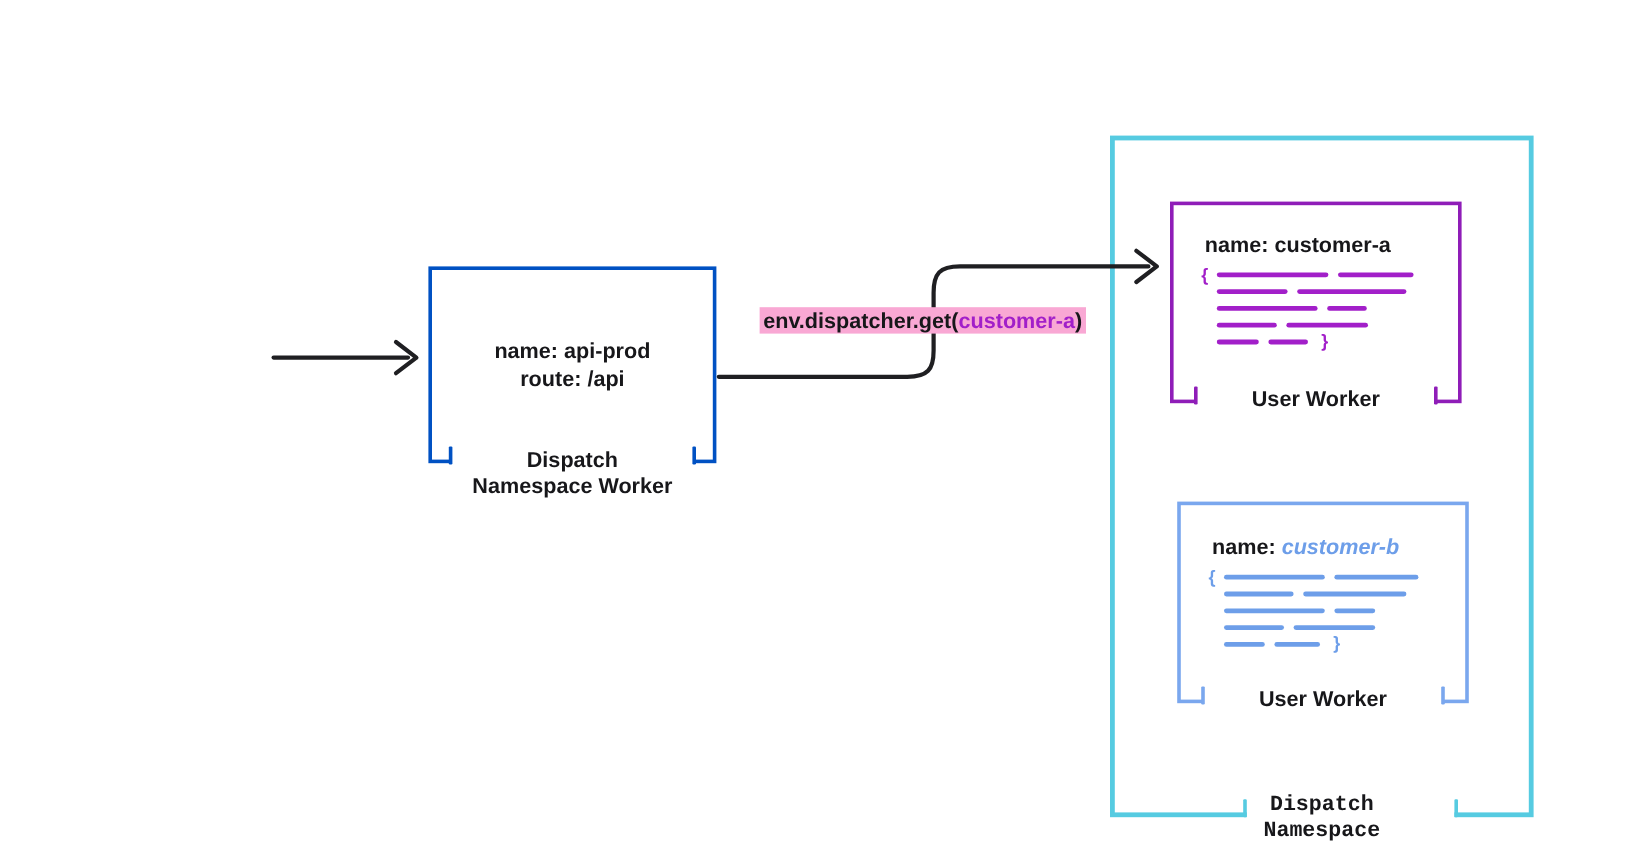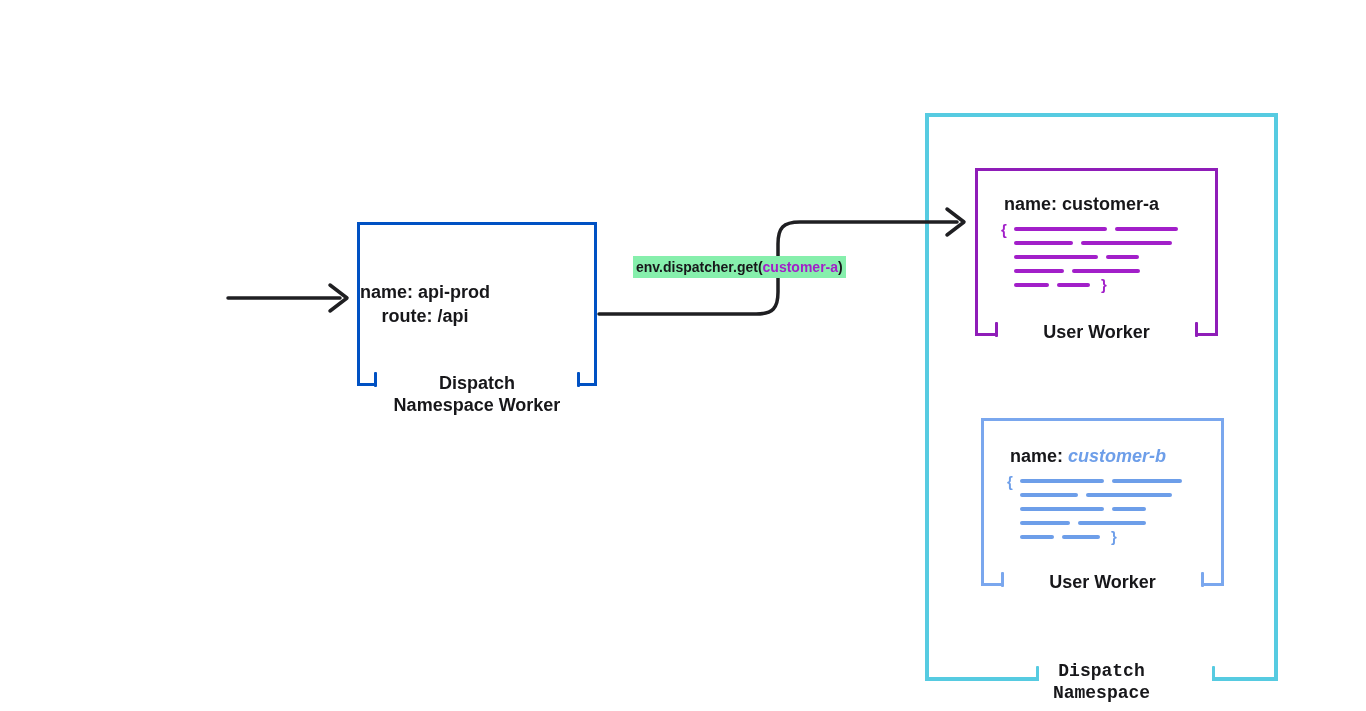--- a/index.html
+++ b/index.html
@@ -30,21 +30,21 @@
   .tick { position:absolute; bottom:-4px; width:3px; height:15px; z-index:2; border-radius:1px; }
   .box-label {
     position:absolute; left:50%; top:100%; transform:translateX(-50%);
     text-align:center; font-size:18px; line-height:22px; white-space:nowrap; z-index:3;
   }
 
   
   .blue-box {
     left:357px; top:222px; width:240px; height:164px;
     border-width:3px; border-color: var(--blue, #0051c3);
-    display:flex; align-items:center; justify-content:flex-start;
+    display:flex; align-items:center; justify-content:center;
   }
   .blue-box .box-center { text-align:center; font-size:18px; line-height:24px; }
   .blue-box .gap-patch { left:16px; right:16px; }
   .blue-box .tick { background: var(--blue, #0051c3); }
   .blue-box .tick-left { left:14px; }
   .blue-box .tick-right { right:14px; }
   .blue-box .box-label { margin-top:-11px; }
 
   
   .namespace-box {
@@ -80,22 +80,22 @@
   .code-purple .bar { background: var(--purple_text, #a21fc9); }
   .code-purple .brace { color: var(--purple_text, #a21fc9); }
   .code-blue .bar { background: var(--light_blue_text, #6d9ee9); }
   .code-blue .brace { color: var(--light_blue_text, #6d9ee9); }
   .brace { font-size:15px; line-height:1; font-weight:700; }
   .brace-open { position:absolute; left:-13px; top:-5px; }
   .brace-close { margin-left:3px; transform:translateY(-1px); }
 
   
   .call-label {
-    position:absolute; left:633px; top:256px; font-size:14px; line-height:22px;
-    background:#86efac; padding:0 3px; white-space:nowrap; z-index:4;
+    position:absolute; left:633px; top:256px; font-size:18px; line-height:22px;
+    background:#f9a8d4; padding:0 3px; white-space:nowrap; z-index:4;
   }
 
   
   .arrows { position:absolute; left:0; top:0; width:1366px; height:711px; z-index:3; pointer-events:none; }
   .arrow-line, .arrow-head {
     fill:none; stroke: var(--arrow, #1f1f22);
     stroke-width:3.5; stroke-linecap:round; stroke-linejoin:round;
   }
 </style>
 </head>

